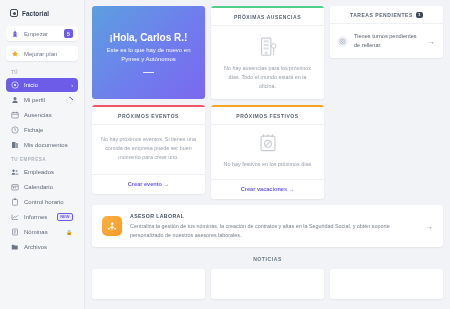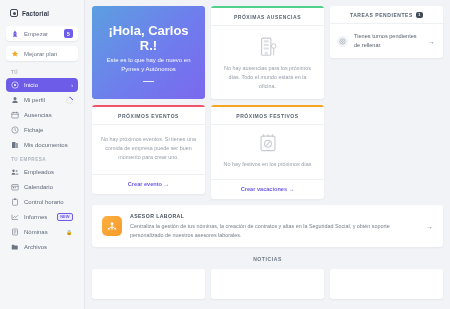--- a/index.html
+++ b/index.html
@@ -88,21 +88,21 @@
 
   
   .hero {
     height: 93px; border-radius: 3px;
     background: linear-gradient(135deg, #5c9fe0 0%, #6f7ded 55%, #7b68ee 100%);
     color: #ffffff;
     display: flex; flex-direction: column;
     align-items: center; justify-content: center;
     text-align: center; padding: 0 10px;
   }
-  .hero h2 { font-size: 13px; font-weight: bold; margin-bottom: 3px; }
+  .hero h2 { font-size: 10px; font-weight: bold; margin-bottom: 3px; }
   .hero p { font-size: 6px; line-height: 1.55; opacity: .96; }
   .hero .dash { width: 11px; height: 1.3px; background: rgba(255,255,255,.85); margin-top: 7px; }
 
   .topbar { height: 2.2px; width: 100%; }
   .card-head {
     text-align: center; padding: 6px 4px 5px;
     font-size: 5px; font-weight: bold; letter-spacing: .55px;
     color: #5a6572; border-bottom: 1px solid #eef0f3;
     display: flex; align-items: center; justify-content: center; gap: 3px;
   }

